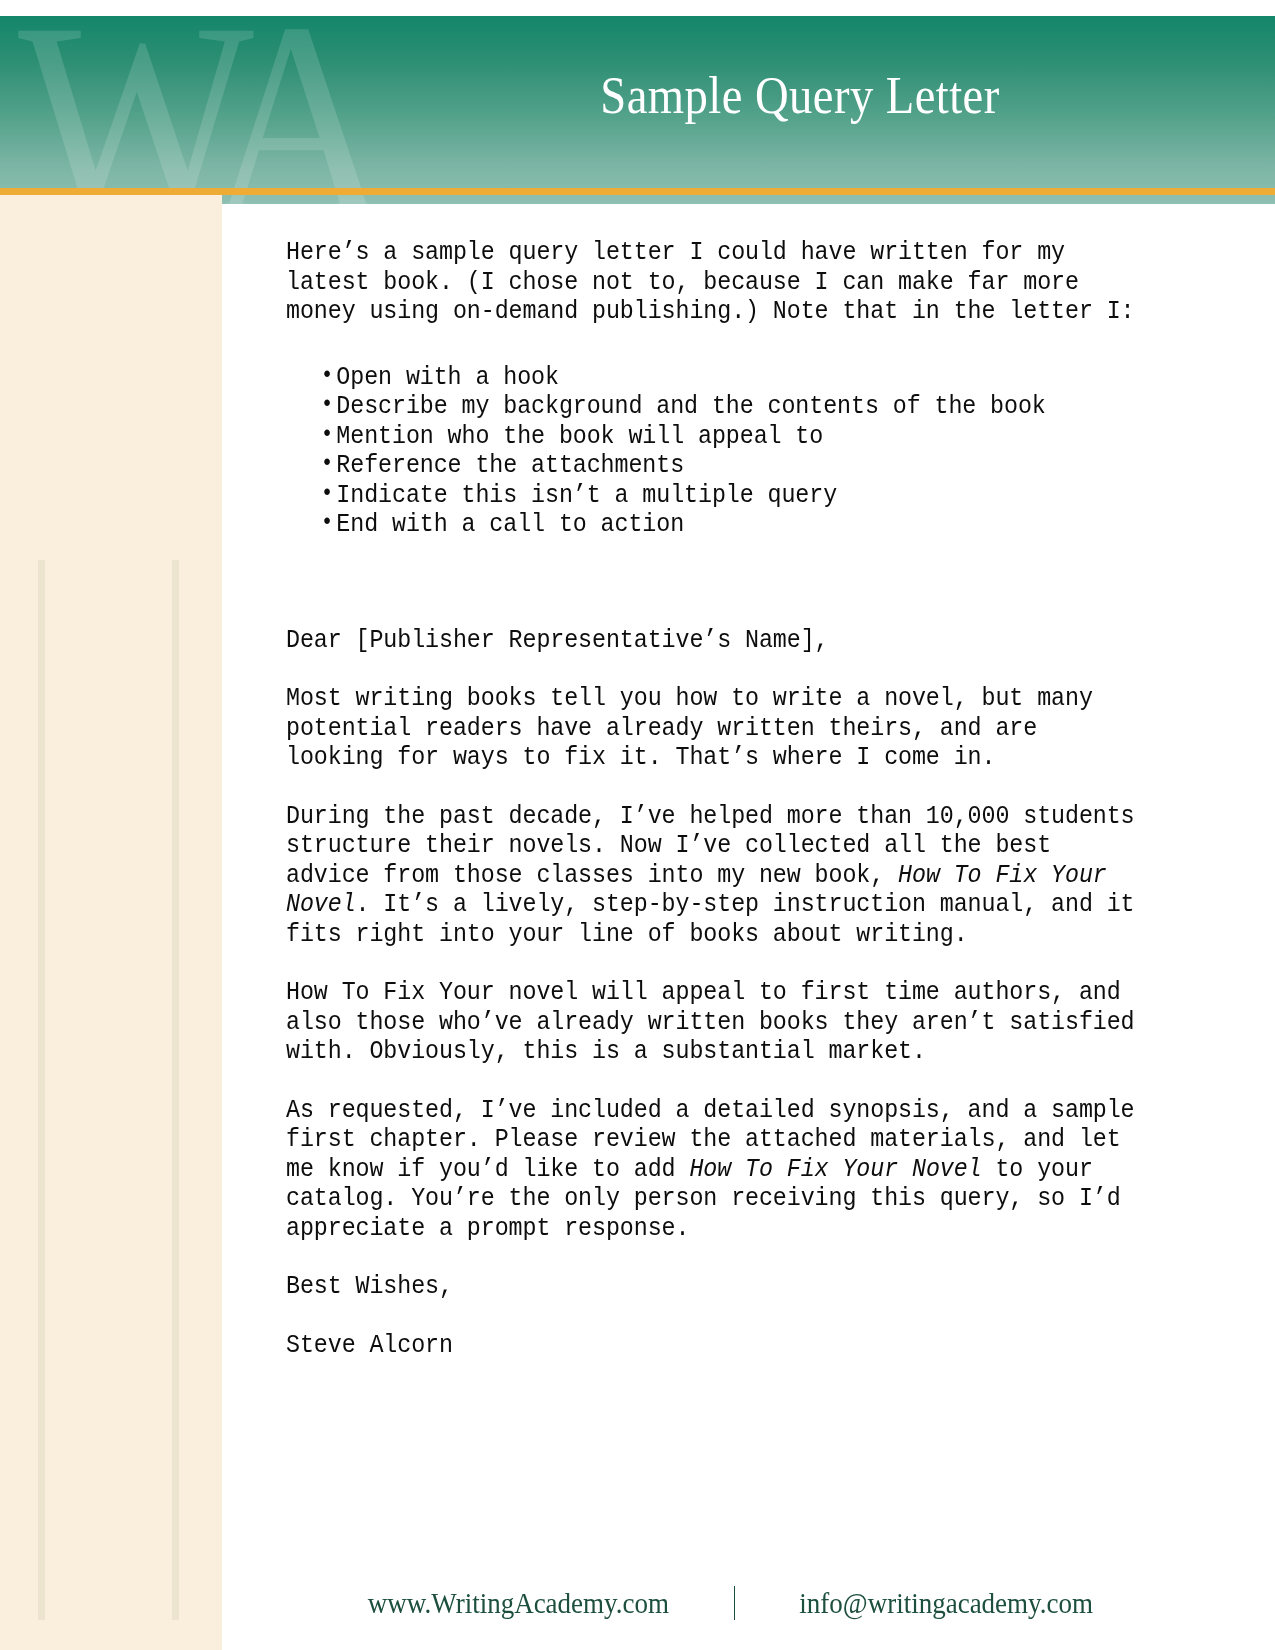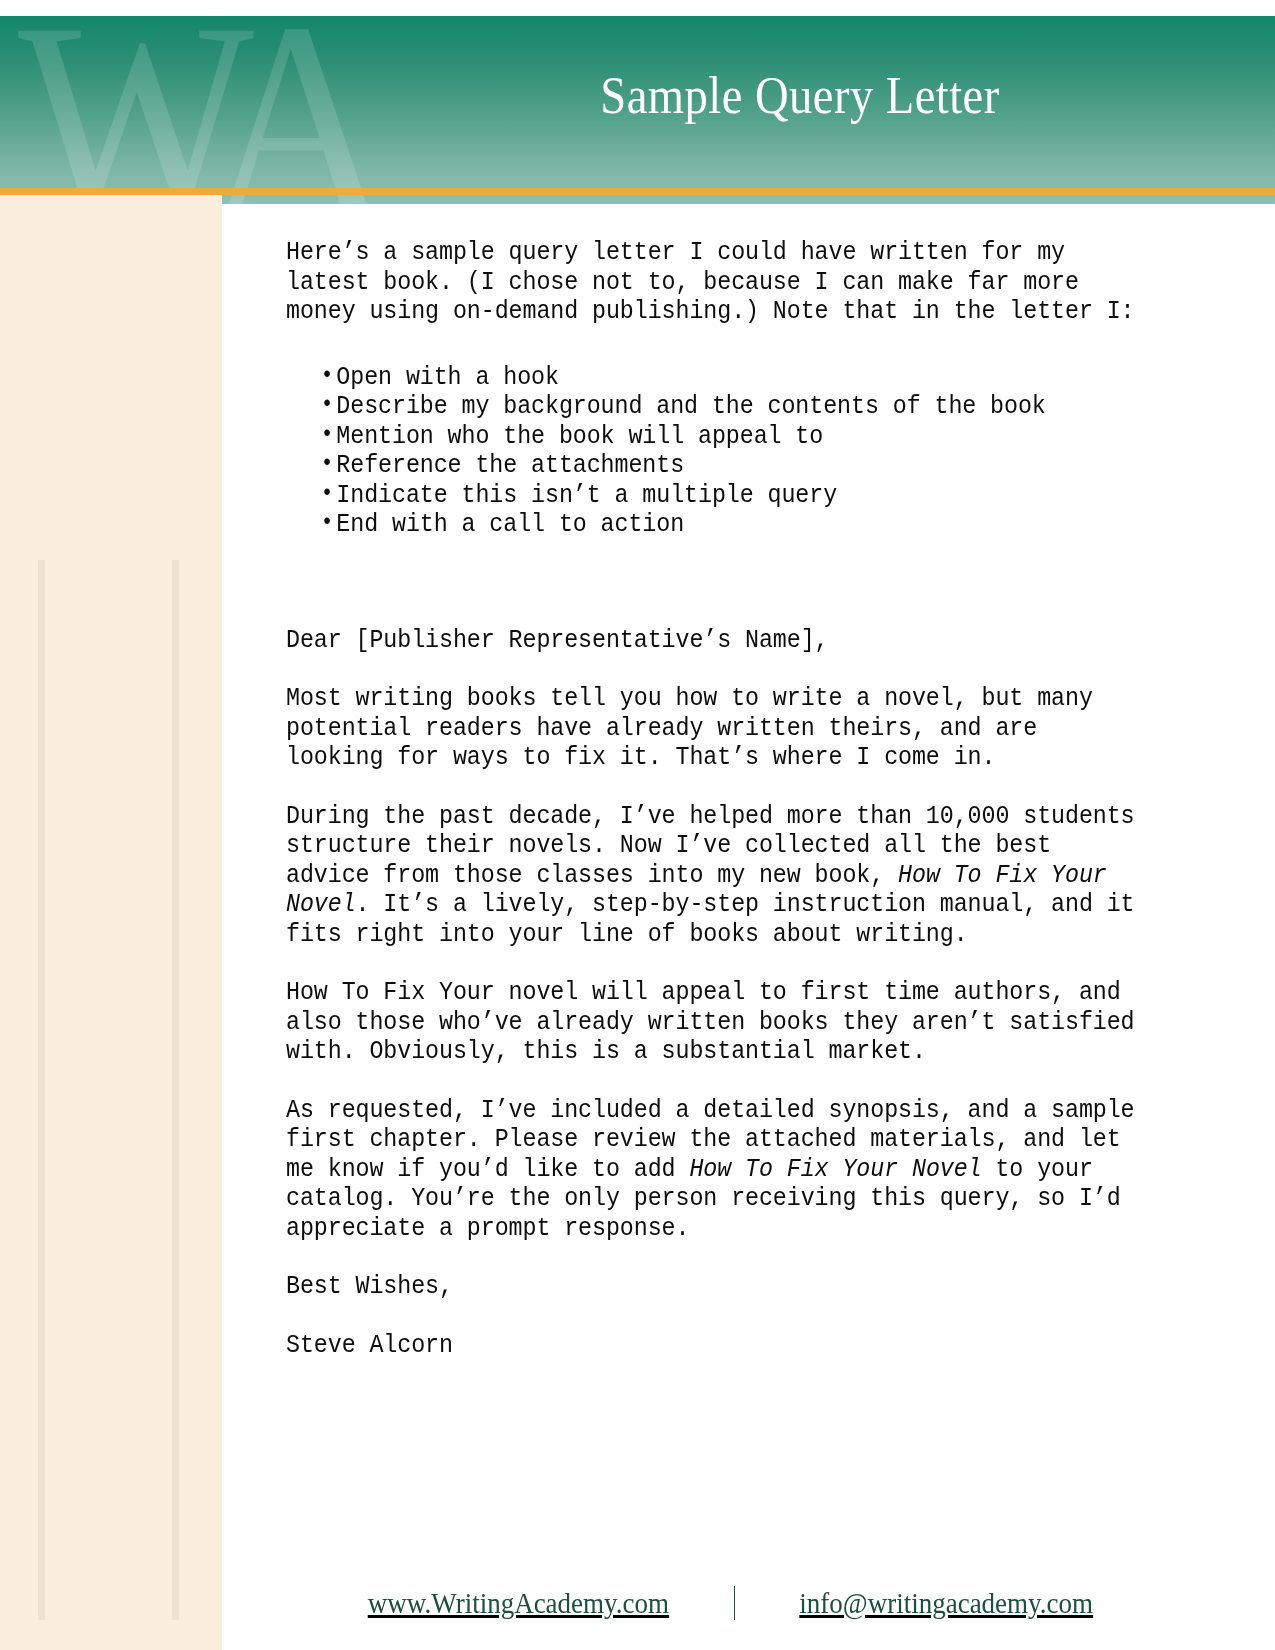--- a/index.html
+++ b/index.html
@@ -148,21 +148,20 @@
     display: inline-block;
     width: 1px;
     height: 34px;
     background: #1d4f3f;
     margin: 0 48px;
   }
   .footer-inner {
     display: flex;
     align-items: flex-end;
     transform: translateX(-18px);
-    text-decoration: underline;
   }
 </style>
 </head>
 <body>
 
 <div class="page">
 
   <div class="header">
     <div class="header-watermark">WA</div>
     <div class="header-title">Sample Query Letter</div>

